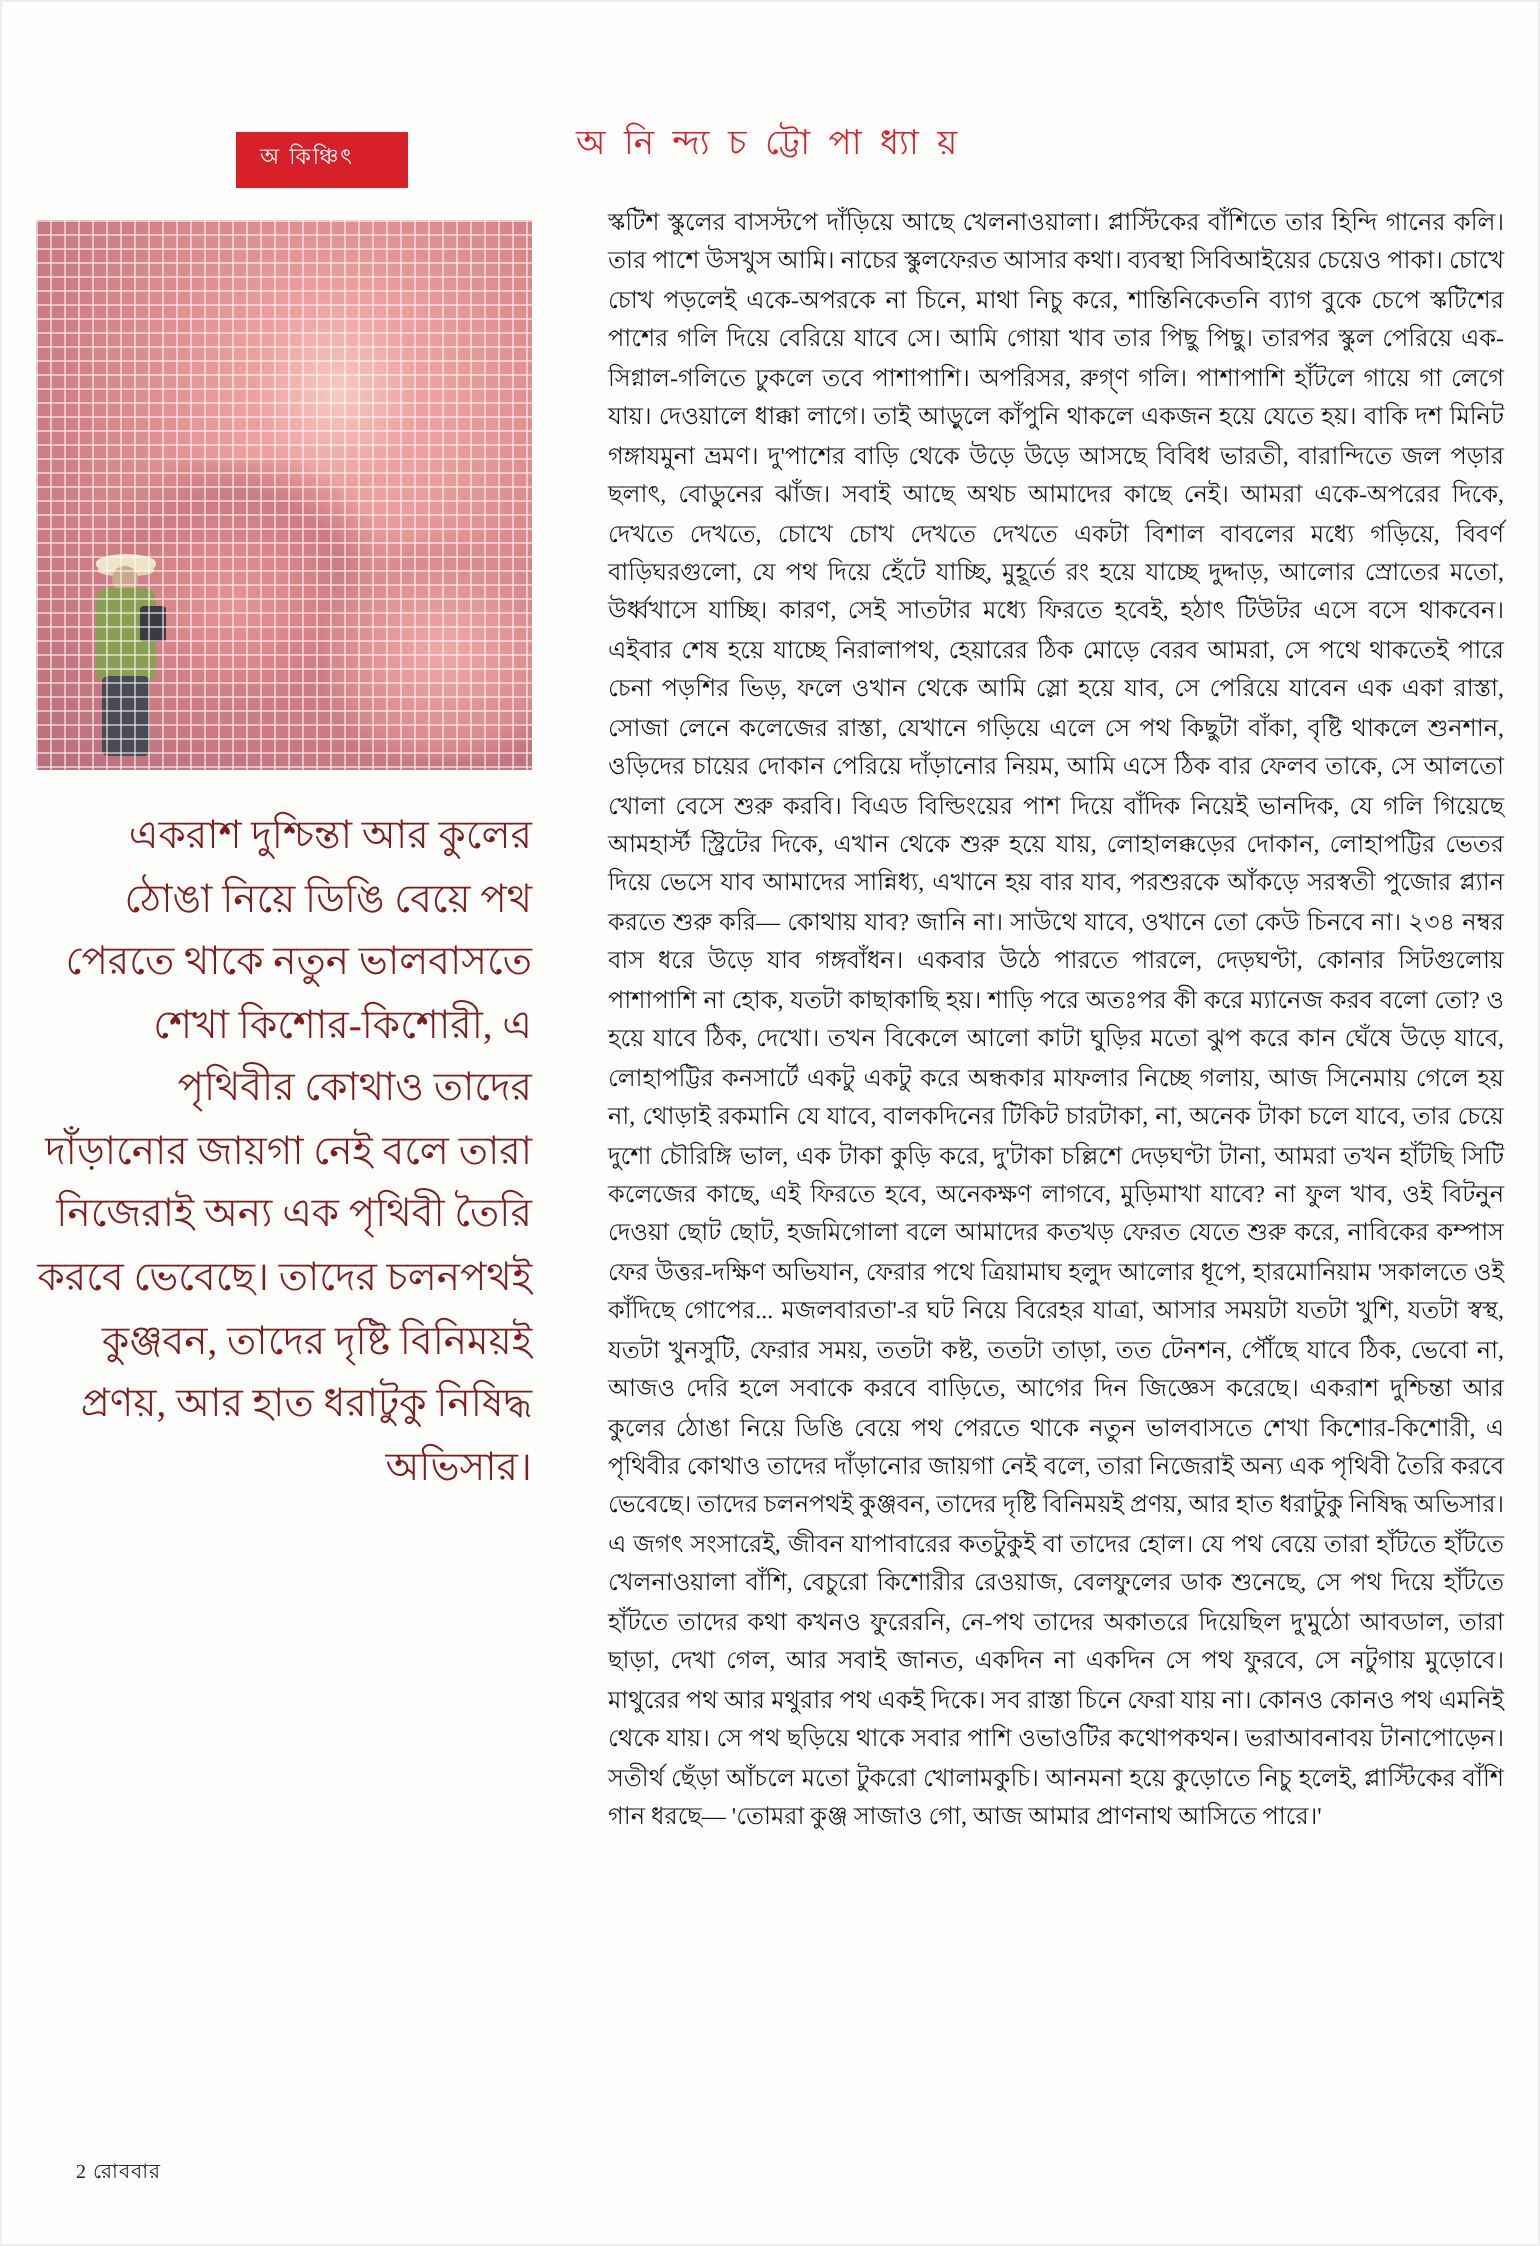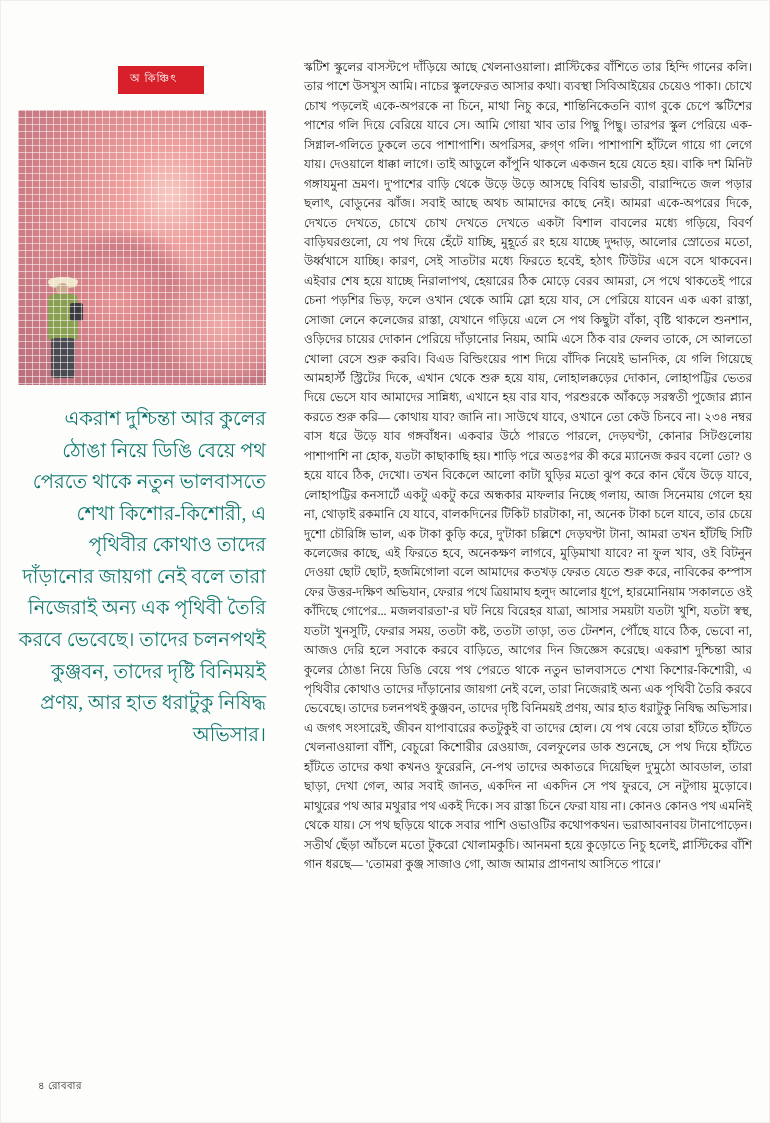--- a/index.html
+++ b/index.html
@@ -158,21 +158,21 @@
       linear-gradient(to right, rgba(255,255,255,0.28) 1px, transparent 1px),
       linear-gradient(to bottom, rgba(255,255,255,0.28) 1px, transparent 1px);
     background-size: 7px 7px;
   }
 
   .pull-quote {
     margin-top: 18px;
     text-align: right;
     font-size: 19.5px;
     line-height: 1.62;
-    color: #0f766e;
+    color: #7f1d1d;
     font-family: "Liberation Serif", serif;
   }
 
   
   .right-col {
     position: absolute;
     left: 288px;
     top: 58px;
     width: 464px;
   }
@@ -229,20 +229,21 @@
       </div>
 
       <div class="mosaic-grid"></div>
       <div class="fig-grid"></div>
     </div>
 
     <div class="pull-quote">একরাশ দুশ্চিন্তা আর কুলের ঠোঙা নিয়ে ডিঙি বেয়ে পথ পেরতে থাকে নতুন ভালবাসতে শেখা কিশোর-কিশোরী, এ পৃথিবীর কোথাও তাদের দাঁড়ানোর জায়গা নেই বলে তারা নিজেরাই অন্য এক পৃথিবী তৈরি করবে ভেবেছে। তাদের চলনপথই কুঞ্জবন, তাদের দৃষ্টি বিনিময়ই প্রণয়, আর হাত ধরাটুকু নিষিদ্ধ অভিসার।</div>
   </div>
 
   <div class="right-col">
+    <div class="byline">অ নি ন্দ্য  চ ট্টো পা ধ্যা য়</div>
     <div class="body-text">
       <p>স্কটিশ স্কুলের বাসস্টপে দাঁড়িয়ে আছে খেলনাওয়ালা। প্লাস্টিকের বাঁশিতে তার হিন্দি গানের কলি। তার পাশে উসখুস আমি। নাচের স্কুলফেরত আসার কথা। ব্যবস্থা সিবিআইয়ের চেয়েও পাকা। চোখে চোখ পড়লেই একে-অপরকে না চিনে, মাথা নিচু করে, শান্তিনিকেতনি ব্যাগ বুকে চেপে স্কটিশের পাশের গলি দিয়ে বেরিয়ে যাবে সে। আমি গোয়া খাব তার পিছু পিছু। তারপর স্কুল পেরিয়ে এক-সিগ্নাল-গলিতে ঢুকলে তবে পাশাপাশি। অপরিসর, রুগ্ণ গলি। পাশাপাশি হাঁটলে গায়ে গা লেগে যায়। দেওয়ালে ধাক্কা লাগে। তাই আড়ুলে কাঁপুনি থাকলে একজন হয়ে যেতে হয়। বাকি দশ মিনিট গঙ্গাযমুনা ভ্রমণ। দু'পাশের বাড়ি থেকে উড়ে উড়ে আসছে বিবিধ ভারতী, বারান্দিতে জল পড়ার ছলাৎ, বোডুনের ঝাঁজ। সবাই আছে অথচ আমাদের কাছে নেই। আমরা একে-অপরের দিকে, দেখতে দেখতে, চোখে চোখ দেখতে দেখতে একটা বিশাল বাবলের মধ্যে গড়িয়ে, বিবর্ণ বাড়িঘরগুলো, যে পথ দিয়ে হেঁটে যাচ্ছি, মুহূর্তে রং হয়ে যাচ্ছে দুদ্দাড়, আলোর স্রোতের মতো, উর্ধ্বখাসে যাচ্ছি। কারণ, সেই সাতটার মধ্যে ফিরতে হবেই, হঠাৎ টিউটর এসে বসে থাকবেন। এইবার শেষ হয়ে যাচ্ছে নিরালাপথ, হেয়ারের ঠিক মোড়ে বেরব আমরা, সে পথে থাকতেই পারে চেনা পড়শির ভিড়, ফলে ওখান থেকে আমি স্লো হয়ে যাব, সে পেরিয়ে যাবেন এক একা রাস্তা, সোজা লেনে কলেজের রাস্তা, যেখানে গড়িয়ে এলে সে পথ কিছুটা বাঁকা, বৃষ্টি থাকলে শুনশান, ওড়িদের চায়ের দোকান পেরিয়ে দাঁড়ানোর নিয়ম, আমি এসে ঠিক বার ফেলব তাকে, সে আলতো খোলা বেসে শুরু করবি। বিএড বিল্ডিংয়ের পাশ দিয়ে বাঁদিক নিয়েই ভানদিক, যে গলি গিয়েছে আমহার্স্ট স্ট্রিটের দিকে, এখান থেকে শুরু হয়ে যায়, লোহালক্কড়ের দোকান, লোহাপট্টির ভেতর দিয়ে ভেসে যাব আমাদের সান্নিধ্য, এখানে হয় বার যাব, পরশুরকে আঁকড়ে সরস্বতী পুজোর প্ল্যান করতে শুরু করি— কোথায় যাব? জানি না। সাউথে যাবে, ওখানে তো কেউ চিনবে না। ২৩৪ নম্বর বাস ধরে উড়ে যাব গঙ্গবাঁধন। একবার উঠে পারতে পারলে, দেড়ঘণ্টা, কোনার সিটগুলোয় পাশাপাশি না হোক, যতটা কাছাকাছি হয়। শাড়ি পরে অতঃপর কী করে ম্যানেজ করব বলো তো? ও হয়ে যাবে ঠিক, দেখো। তখন বিকেলে আলো কাটা ঘুড়ির মতো ঝুপ করে কান ঘেঁষে উড়ে যাবে, লোহাপট্টির কনসার্টে একটু একটু করে অন্ধকার মাফলার নিচ্ছে গলায়, আজ সিনেমায় গেলে হয় না, থোড়াই রকমানি যে যাবে, বালকদিনের টিকিট চারটাকা, না, অনেক টাকা চলে যাবে, তার চেয়ে দুশো চৌরিঙ্গি ভাল, এক টাকা কুড়ি করে, দু'টাকা চল্লিশে দেড়ঘণ্টা টানা, আমরা তখন হাঁটছি সিটি কলেজের কাছে, এই ফিরতে হবে, অনেকক্ষণ লাগবে, মুড়িমাখা যাবে? না ফুল খাব, ওই বিটনুন দেওয়া ছোট ছোট, হজমিগোলা বলে আমাদের কতখড় ফেরত যেতে শুরু করে, নাবিকের কম্পাস ফের উত্তর-দক্ষিণ অভিযান, ফেরার পথে ত্রিয়ামাঘ হলুদ আলোর ধূপে, হারমোনিয়াম 'সকালতে ওই কাঁদিছে গোপের... মজলবারতা'-র ঘট নিয়ে বিরেহর যাত্রা, আসার সময়টা যতটা খুশি, যতটা স্বস্থ, যতটা খুনসুটি, ফেরার সময়, ততটা কষ্ট, ততটা তাড়া, তত টেনশন, পৌঁছে যাবে ঠিক, ভেবো না, আজও দেরি হলে সবাকে করবে বাড়িতে, আগের দিন জিজ্ঞেস করেছে। একরাশ দুশ্চিন্তা আর কুলের ঠোঙা নিয়ে ডিঙি বেয়ে পথ পেরতে থাকে নতুন ভালবাসতে শেখা কিশোর-কিশোরী, এ পৃথিবীর কোথাও তাদের দাঁড়ানোর জায়গা নেই বলে, তারা নিজেরাই অন্য এক পৃথিবী তৈরি করবে ভেবেছে। তাদের চলনপথই কুঞ্জবন, তাদের দৃষ্টি বিনিময়ই প্রণয়, আর হাত ধরাটুকু নিষিদ্ধ অভিসার। এ জগৎ সংসারেই, জীবন যাপাবারের কতটুকুই বা তাদের হোল। যে পথ বেয়ে তারা হাঁটতে হাঁটতে খেলনাওয়ালা বাঁশি, বেচুরো কিশোরীর রেওয়াজ, বেলফুলের ডাক শুনেছে, সে পথ দিয়ে হাঁটতে হাঁটতে তাদের কথা কখনও ফুরেরনি, নে-পথ তাদের অকাতরে দিয়েছিল দু'মুঠো আবডাল, তারা ছাড়া, দেখা গেল, আর সবাই জানত, একদিন না একদিন সে পথ ফুরবে, সে নটুগায় মুড়োবে। মাথুরের পথ আর মথুরার পথ একই দিকে। সব রাস্তা চিনে ফেরা যায় না। কোনও কোনও পথ এমনিই থেকে যায়। সে পথ ছড়িয়ে থাকে সবার পাশি ওভাওটির কথোপকথন। ভরাআবনাবয় টানাপোড়েন। সতীর্থ ছেঁড়া আঁচলে মতো টুকরো খোলামকুচি। আনমনা হয়ে কুড়োতে নিচু হলেই, প্লাস্টিকের বাঁশি গান ধরছে— 'তোমরা কুঞ্জ সাজাও গো, আজ আমার প্রাণনাথ আসিতে পারে।'</p>
     </div>
   </div>
 
-  <div class="footer">৪ রোববার</div>
+  <div class="footer">2 রোববার</div>
 
 </div>
 
 </body></html>

